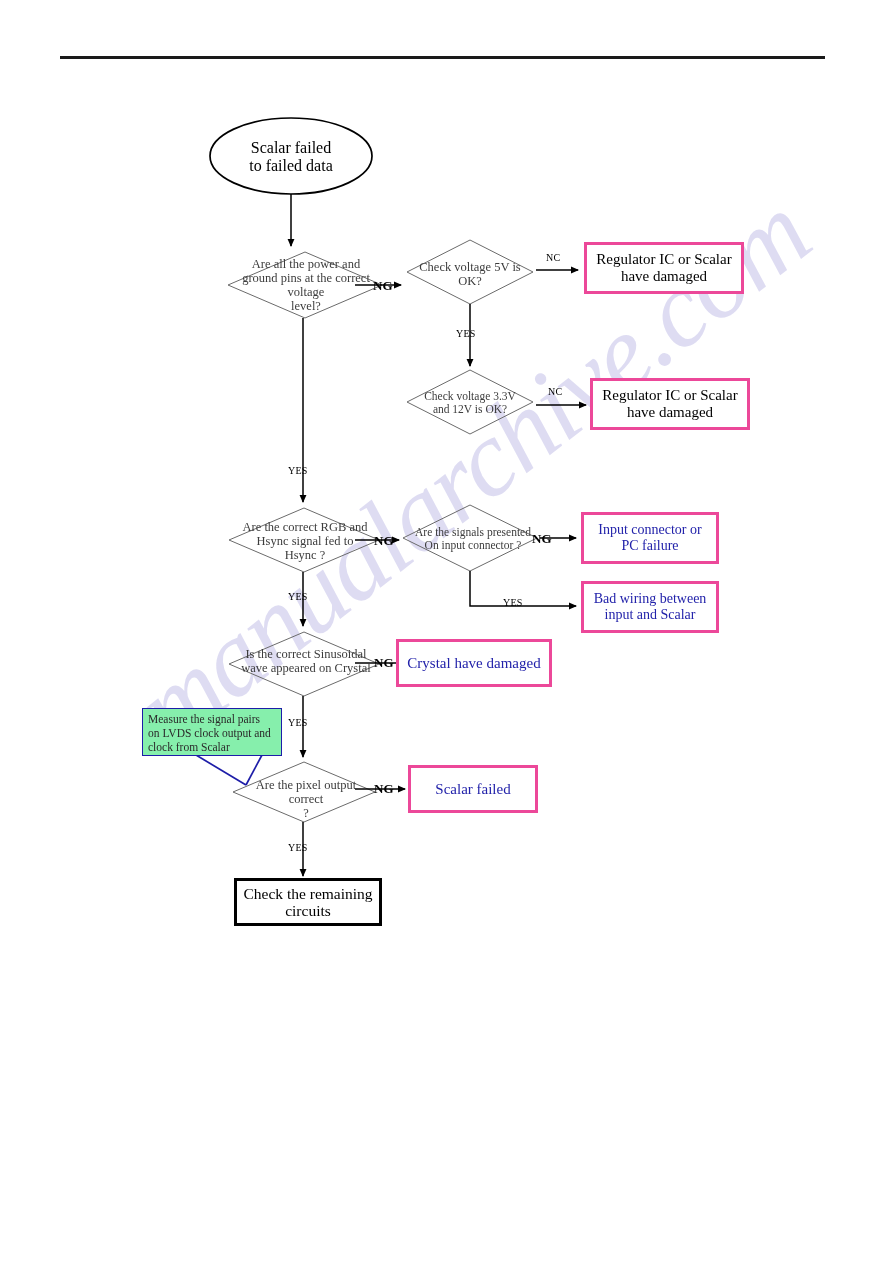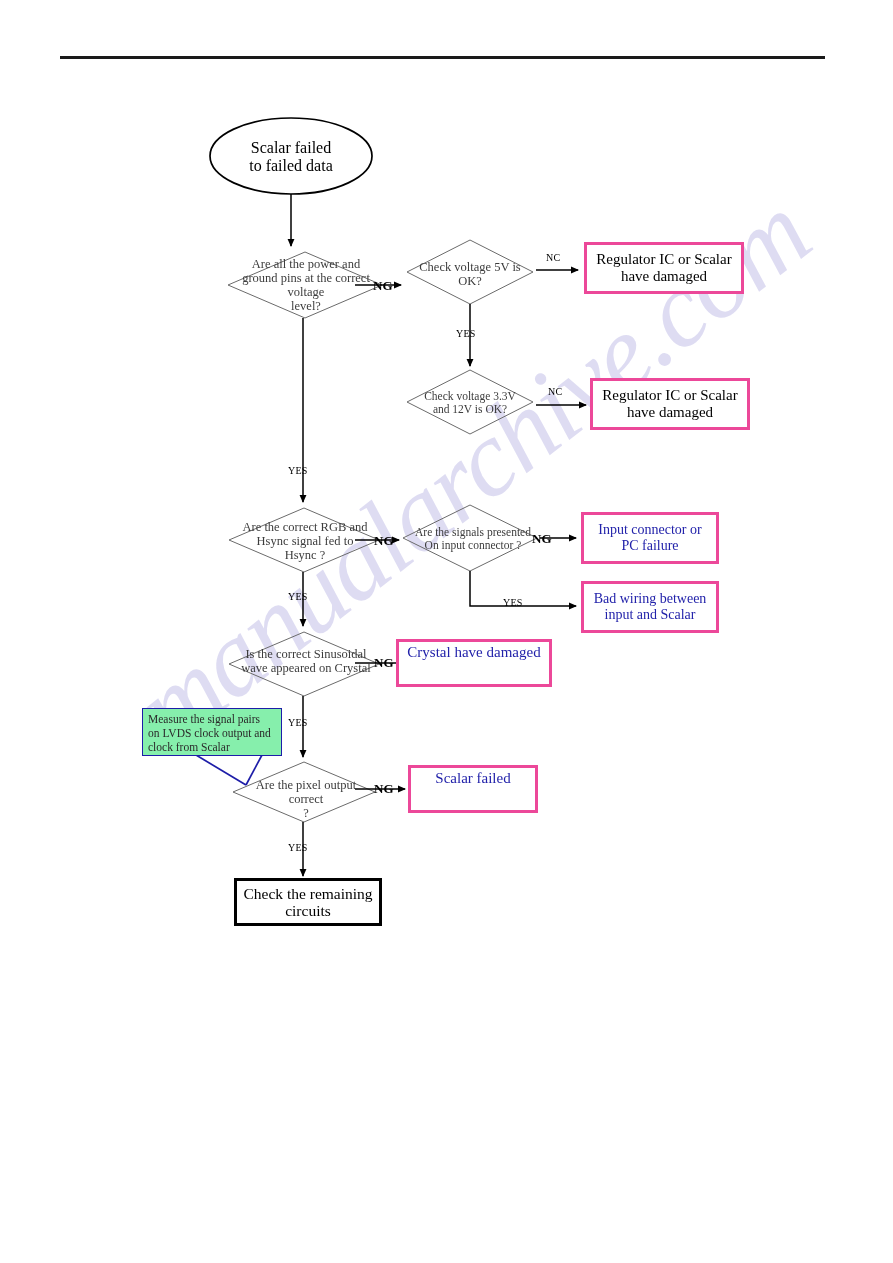--- a/index.html
+++ b/index.html
@@ -74,20 +74,21 @@
     top: 0;
     width: 893px;
     height: 1263px;
     z-index: 3;
   }
 
   .node {
     position: absolute;
     box-sizing: border-box;
     display: flex;
+    align-items: center;
     justify-content: center;
     text-align: center;
     line-height: 1.12;
   }
 
   
   .terminator-text {
     font-size: 16px;
     color: #000;
   }

